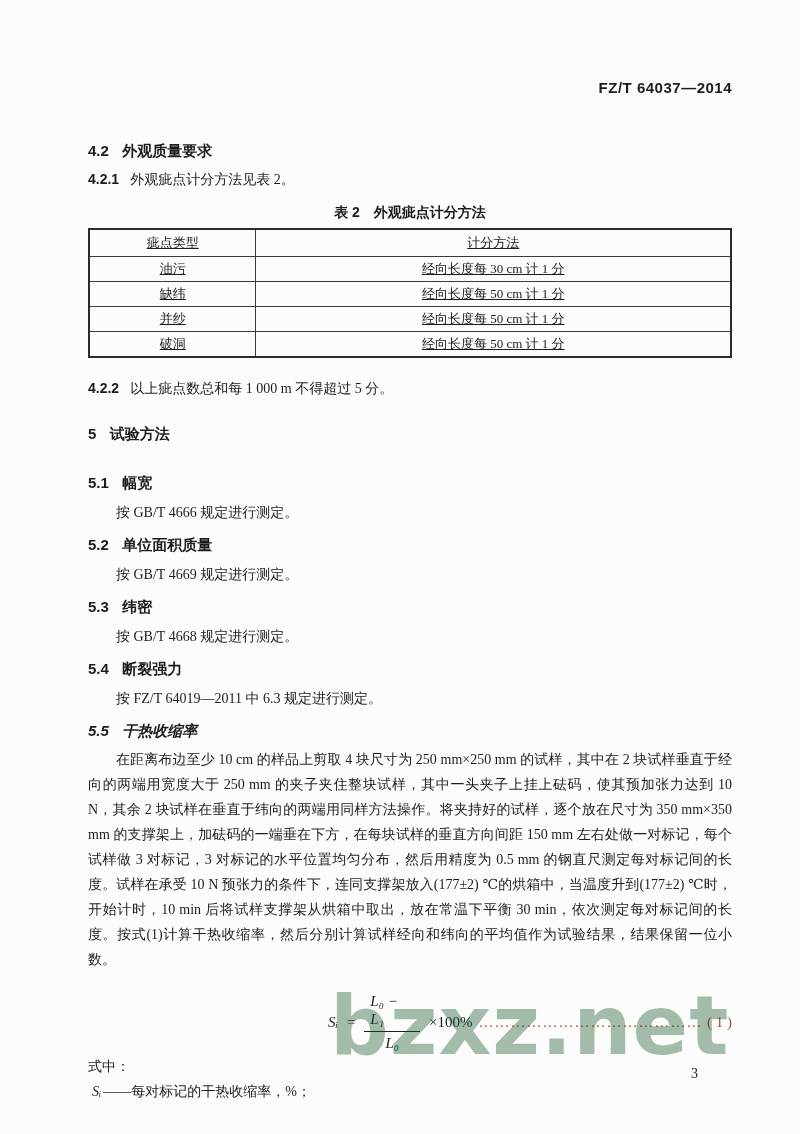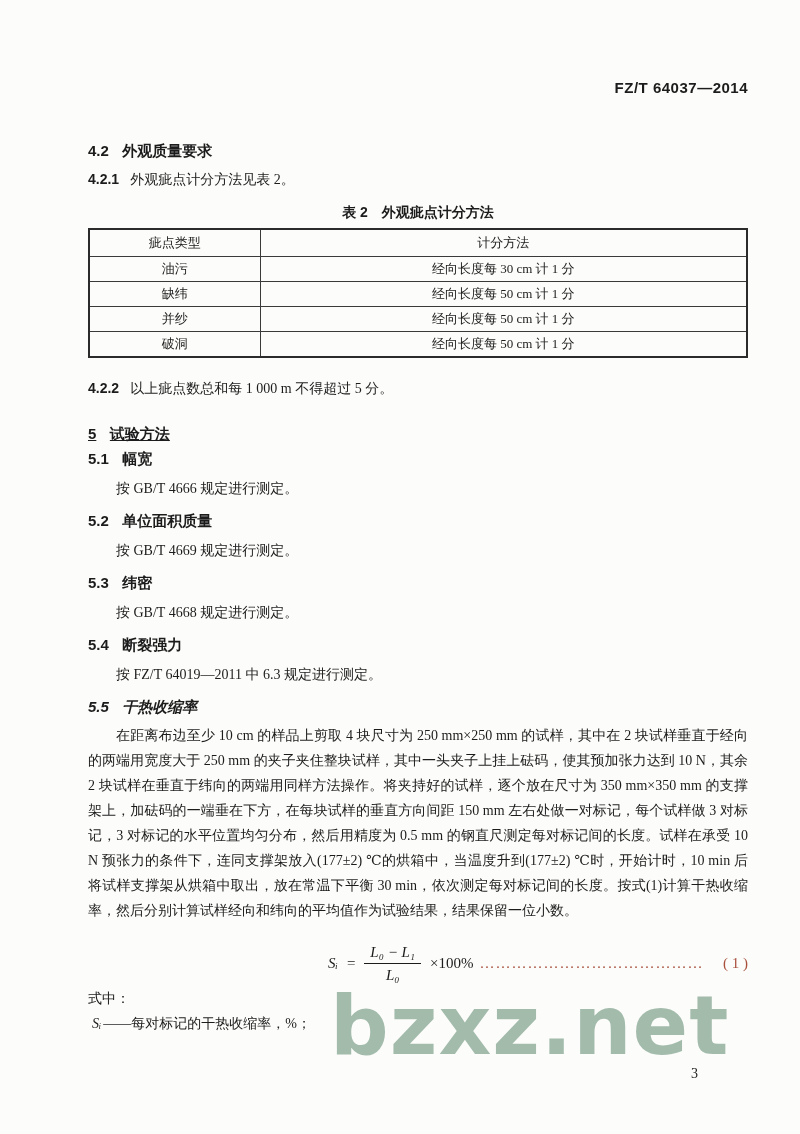--- a/index.html
+++ b/index.html
@@ -6,54 +6,54 @@
   html,body { background:#e9e9e7; }
   .page {
     position:relative;
     width:800px; height:1134px;
     margin:0 auto;
     background:#fcfcfa;
     color:#1c1c1c;
     font-family:"Liberation Serif","DejaVu Serif",serif;
     overflow:hidden;
   }
-  .content { position:relative; z-index:1; padding:78px 52px 0 88px; }
+  .content { position:relative; z-index:1; padding:78px 68px 0 88px; }
 
   .doc-number {
     text-align:right;
     font-weight:bold;
     font-size:15px;
     letter-spacing:0.5px;
     line-height:20px;
     margin-bottom:42px;
     font-family:"Liberation Sans","DejaVu Sans",sans-serif;
   }
 
   .heading { font-size:15px; line-height:21px; font-weight:bold;
              font-family:"Liberation Sans","DejaVu Sans",sans-serif; }
   .heading .cnum { margin-right:0.9em; }
   .h42   { margin-bottom:8px; }
-  .h5    { margin-bottom:4px;text-decoration:underline; }
+  .h5    { margin-bottom:28px; }
   .hsub  { margin-bottom:10px; }
 
   .clause { font-size:14px; line-height:20px; }
   .clause .cnum { font-weight:bold; margin-right:0.8em;
                   font-family:"Liberation Sans","DejaVu Sans",sans-serif; }
   .c421 { margin-bottom:12px; }
   .c422 { margin-bottom:24px; }
 
   .tcaption { text-align:center; font-weight:bold; font-size:14px; line-height:20px;
               margin-bottom:6px; font-family:"Liberation Sans","DejaVu Sans",sans-serif; }
 
   table.t2 { width:100%; border-collapse:collapse; font-size:13px;
              border:2px solid #2b2b2b; margin-bottom:20px; }
   table.t2 th, table.t2 td {
     border:1px solid #3a3a3a;
     text-align:center; vertical-align:middle;
-    padding:3px 6px; height:24px; font-weight:normal;
+    padding:3px 6px; height:24px; font-weight:normal;text-decoration:underline;
   }
   table.t2 th { height:27px; }
   table.t2 .col-type { width:26%; }
 
   .body-indent { font-size:14px; line-height:20px; padding-left:2em; margin-bottom:11px; }
 
   .para-just {
     font-size:14px; line-height:25px;
     text-align:justify; text-indent:2em;
     margin-bottom:20px;

